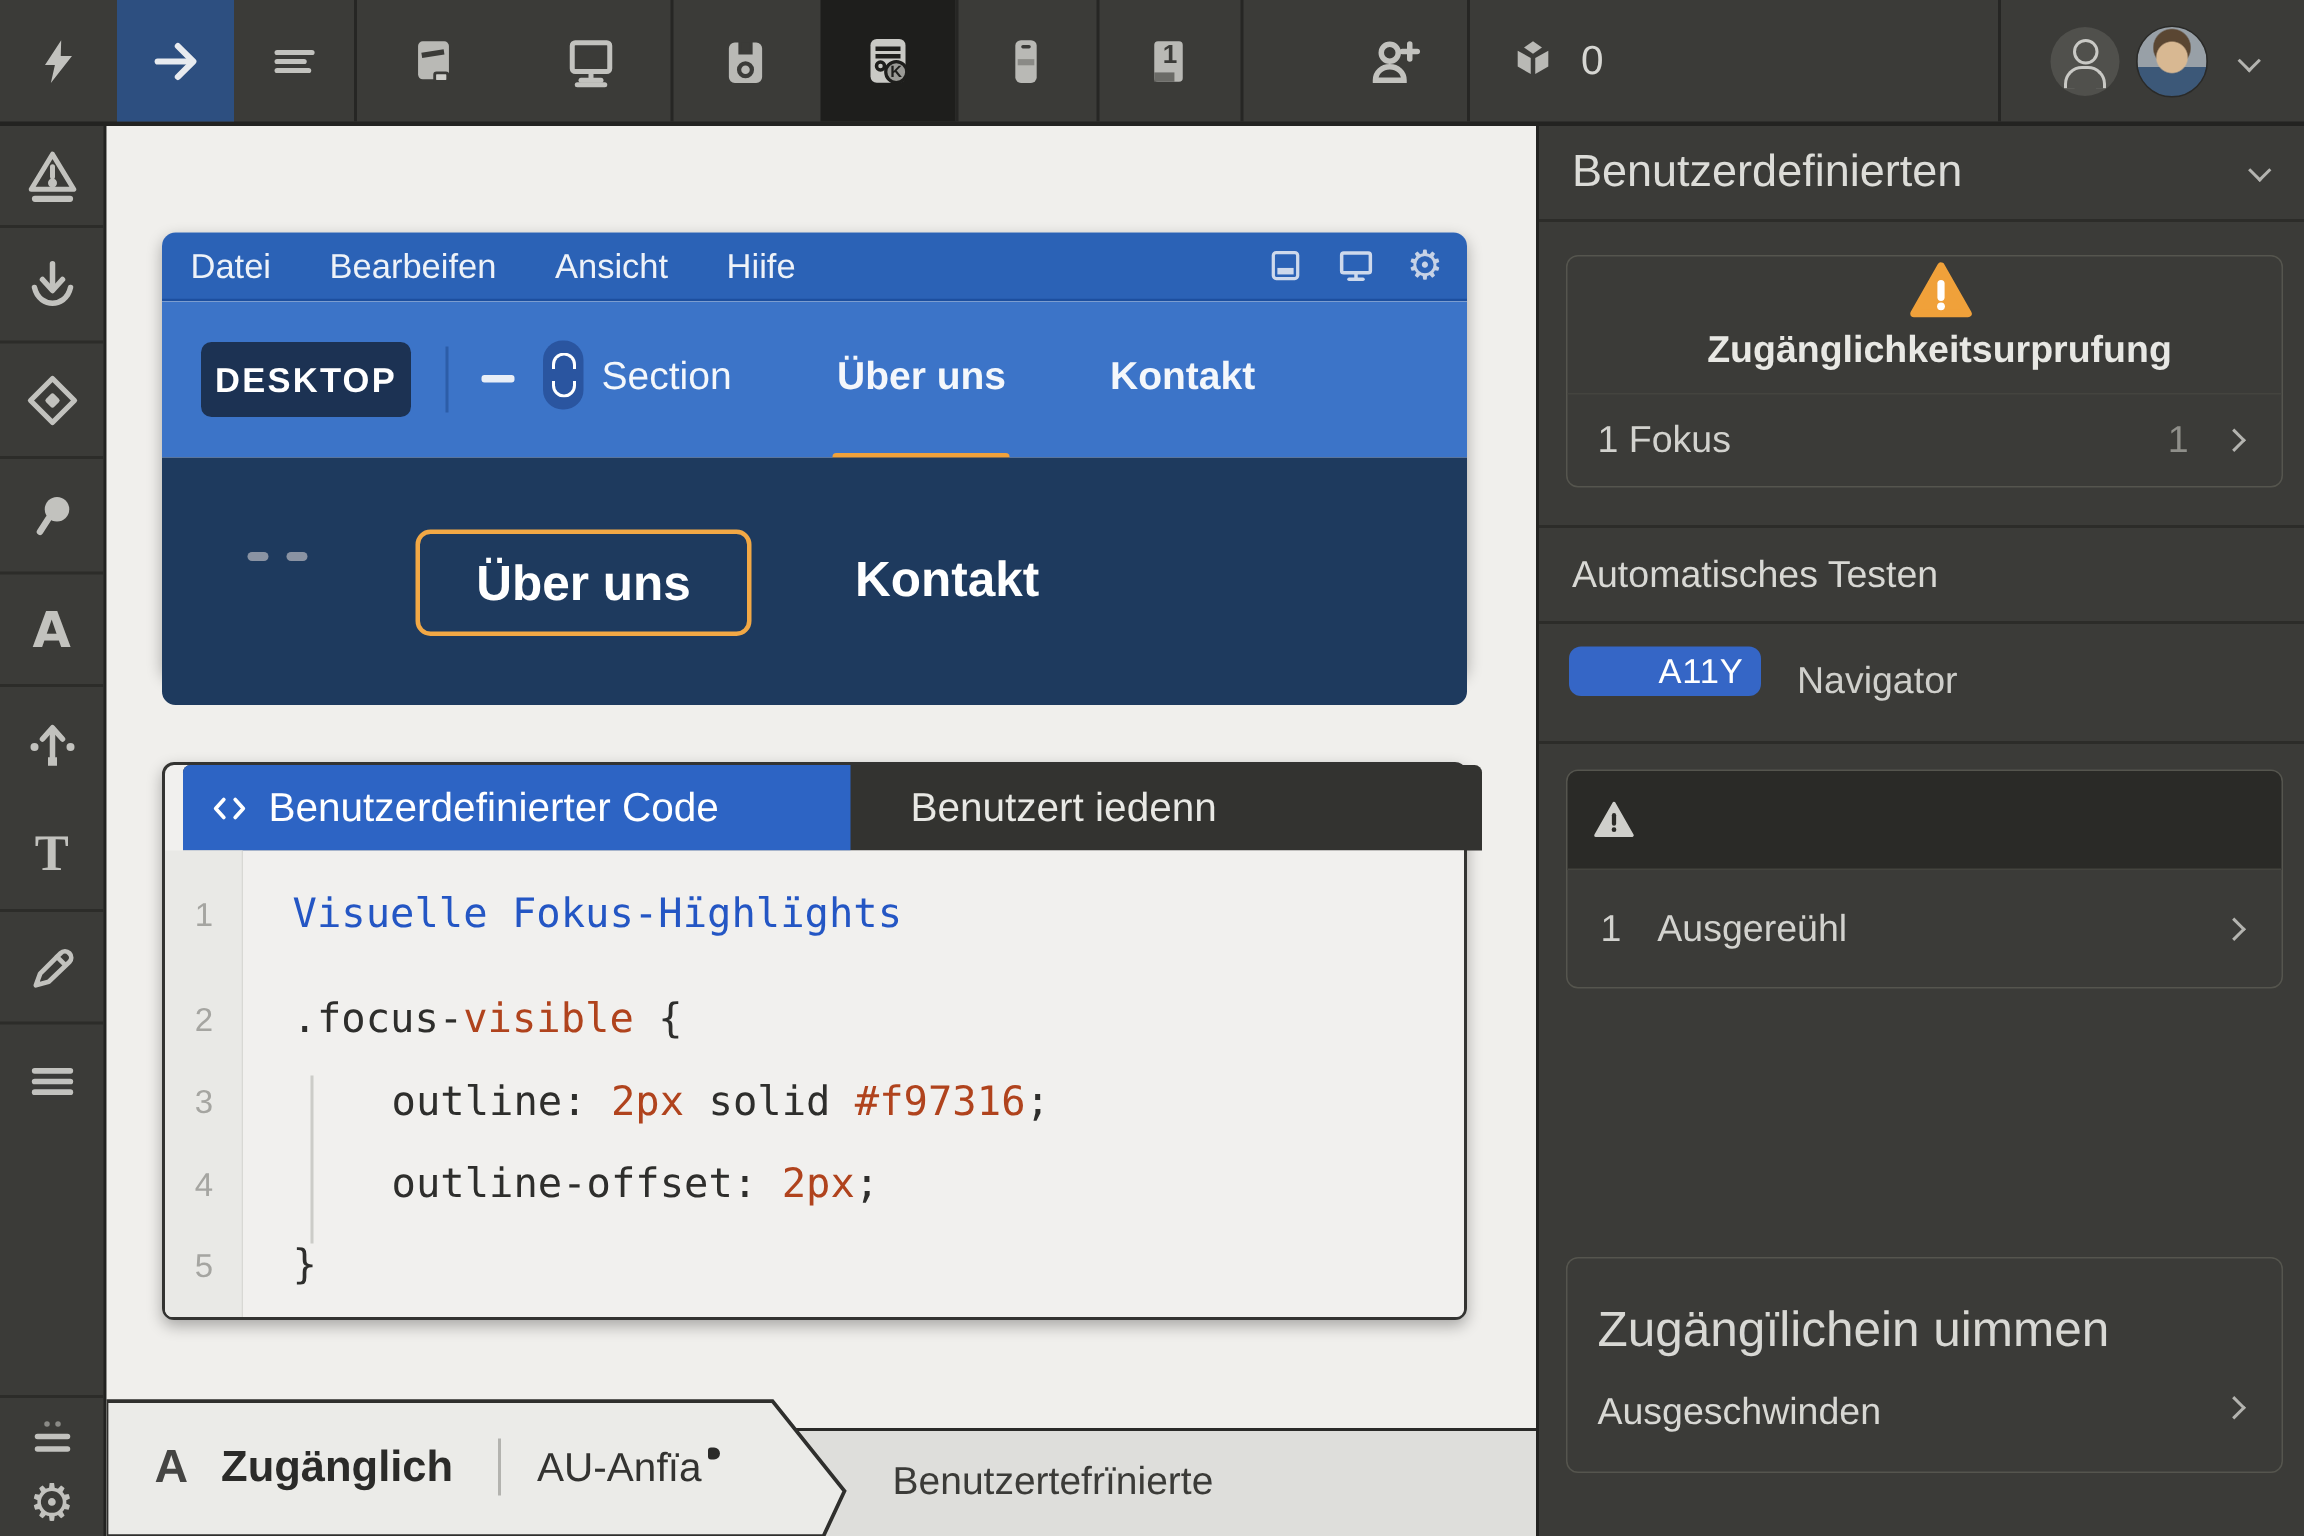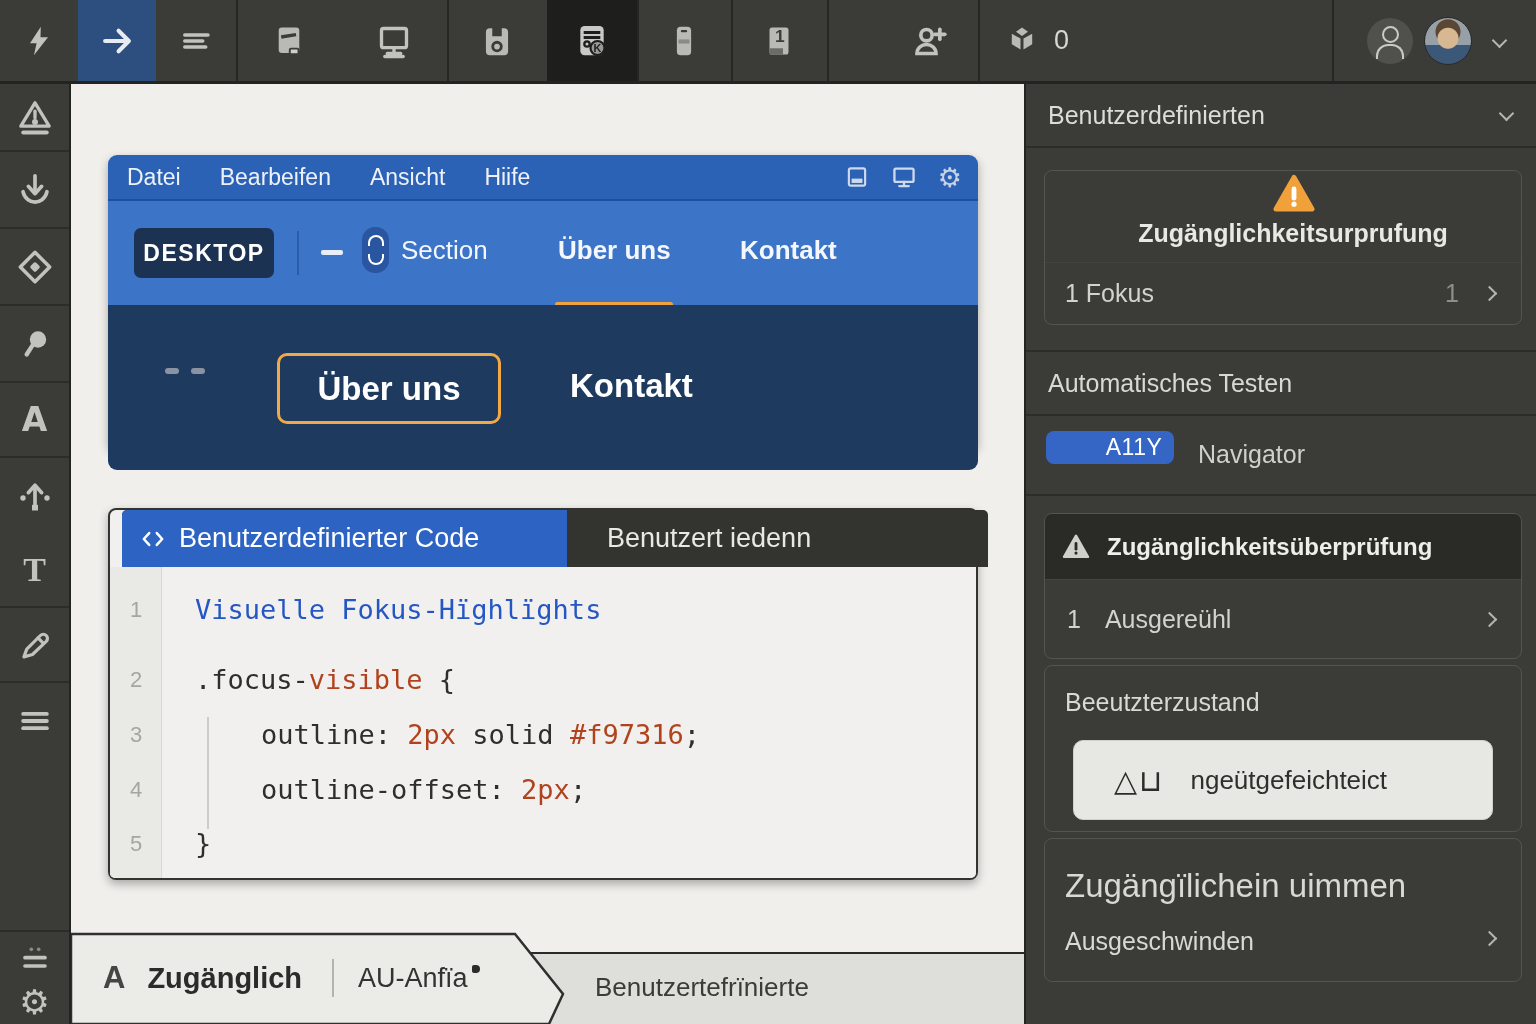--- a/index.html
+++ b/index.html
@@ -78,21 +78,21 @@
   #footer-tab-content { position:absolute; left:0; top:0; width:500px; height:92px; display:flex; align-items:center; }
   #footer-a { margin-left:32px; font-size:31px; font-weight:bold; color:#454543; }
   #footer-main { margin-left:22px; font-size:29px; font-weight:600; color:#2b2b29; }
   #footer-div { margin-left:30px; width:2px; height:38px; background:#b3b3af; }
   #footer-sec { margin-left:24px; font-size:27px; color:#333331; position:relative; }
   #footer-sec::after { content:""; position:absolute; right:-12px; top:2px; width:8px; height:8px; background:#2b2b29; border-radius:2px 4px 4px 2px; }
 
   
   #rightbar { position:absolute; left:1024px; top:84px; width:512px; height:940px; background:#3b3b38; border-left:2px solid #232321; color:#d9d9d5; }
   #rp-header { position:absolute; left:0; top:0; width:512px; height:64px; border-bottom:2px solid #2c2c29; display:flex; align-items:center; }
-  #rp-header-label { margin-left:22px; font-size:25px; color:#dcdcd8; }
+  #rp-header-label { margin-left:22px; font-size:30px; color:#dcdcd8; }
   #rp-header .chev { position:absolute; right:26px; top:24px; }
   .rp-card { position:absolute; left:18px; width:478px; border:1.5px solid #55554e; border-radius:8px; overflow:hidden; }
   #audit-card { top:86px; height:155px; }
   #audit-title-row { height:92px; display:flex; align-items:center; border-bottom:1.5px solid #44443f;flex-direction:column; }
   #audit-title { margin-left:20px; font-size:25px; font-weight:600; color:#e8e8e4; }
   #audit-row { height:61px; display:flex; align-items:center; position:relative; }
   #audit-row-label { margin-left:20px; font-size:25px; color:#d2d2ce; }
   #audit-row-count { position:absolute; right:62px; font-size:25px; color:#8f8f8a; }
   #audit-row .chev { position:absolute; right:26px; }
   #rp-section { position:absolute; left:0; top:266px; width:512px; height:66px; border-top:2px solid #2c2c29; border-bottom:2px solid #2c2c29; display:flex; align-items:center; }
@@ -427,36 +427,28 @@
       <span id="tab-navigator">Navigator</span>
     </div>
 
     <div class="rp-card" id="check-card">
       <div id="check-header">
         <svg width="34" height="34" viewBox="0 0 24 24">
           <path d="M12 4 L20.5 19 H3.5 Z" fill="#cfcfcb" stroke="#cfcfcb" stroke-width="1.6" stroke-linejoin="round"></path>
           <path d="M12 9.5 V13.5" stroke="#2a2a27" stroke-width="2" stroke-linecap="round"></path>
           <circle cx="12" cy="16.3" r="1.1" fill="#2a2a27"></circle>
         </svg>
-        <span id="check-title">Zugänglichkeitsüberprüfung</span>
       </div>
       <div id="check-row">
         <span id="check-row-num">1</span>
         <span id="check-row-label">Ausgereühl</span>
         <span class="chev right"></span>
       </div>
     </div>
 
-    <div class="rp-card" id="state-card">
-      <span id="state-label">Beeutzterzustand</span>
-      <div id="state-button">
-        <span id="state-btn-icon">△⊔</span>
-        <span id="state-btn-label">ngeütgefeichteict</span>
-      </div>
-    </div>
 
     <div class="rp-card" id="links-card">
       <span id="links-row1">Zugängïlichein uimmen</span>
       <span id="links-row2">Ausgeschwinden</span>
       <span class="chev right"></span>
     </div>
   </div>
 
 </div>
 

